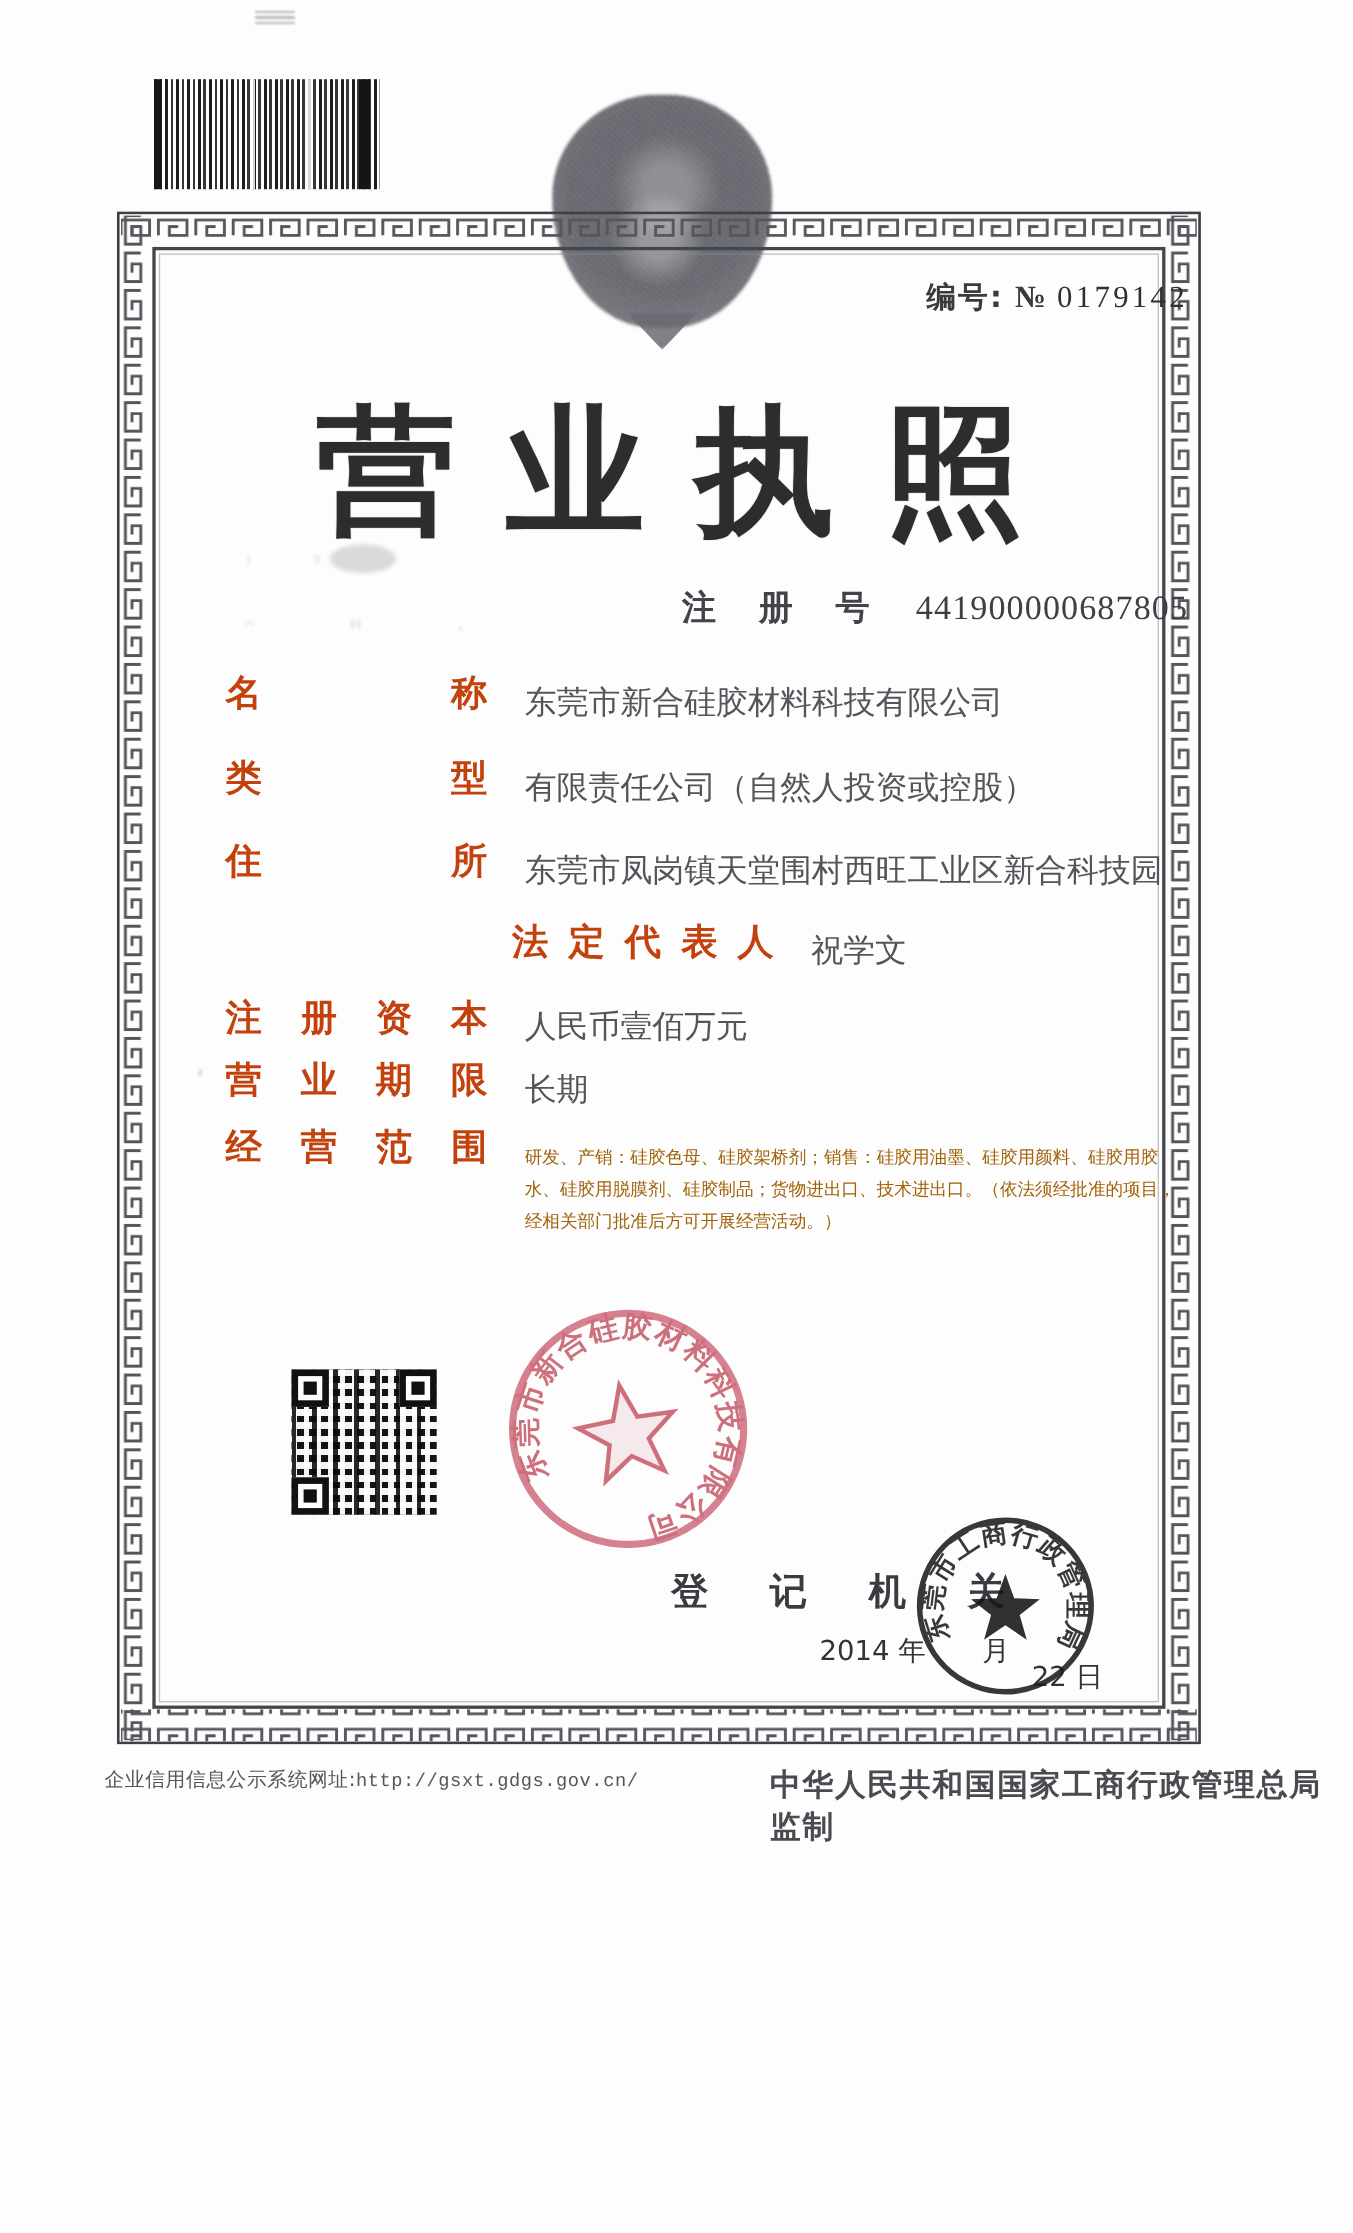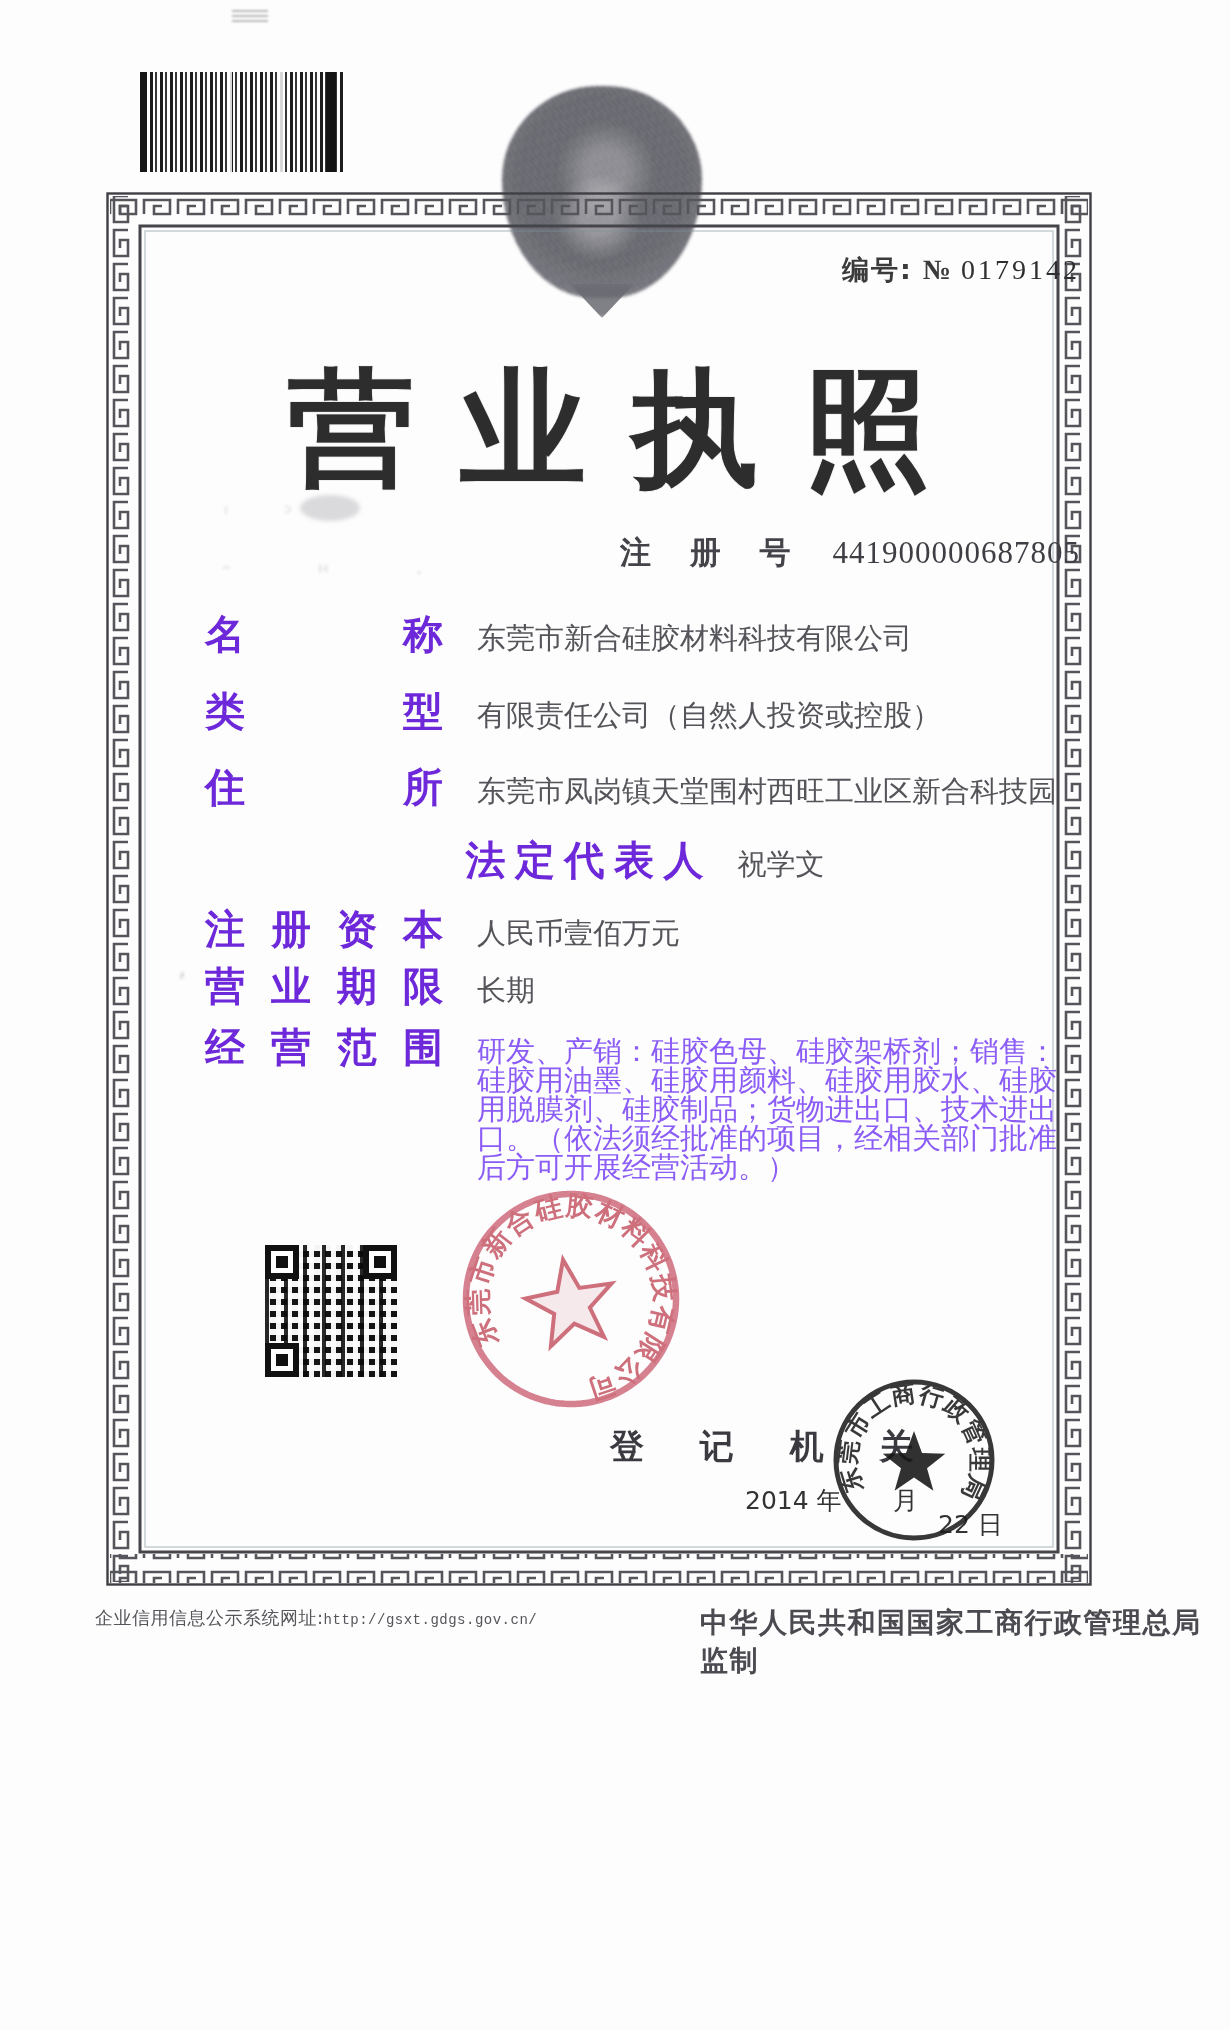--- a/index.html
+++ b/index.html
@@ -67,36 +67,36 @@
   
   .regno{left:620px;top:532px;display:flex;align-items:baseline;gap:28px;}
   .regno .lbl{font-size:31px;font-weight:600;letter-spacing:14px;color:#434349;}
   .regno .num{font-size:31px;font-family:"Liberation Serif",serif;letter-spacing:1px;color:#3e3e44;}
 
   
   .fields{left:205px;top:612px;width:880px;}
   .frow{display:flex;align-items:flex-start;margin-bottom:0;}
   .frow .flabel{
     width:238px;min-width:238px;
-    font-size:40px;font-weight:600;color:#6d28d9;
+    font-size:33px;font-weight:600;color:#c2410c;
     text-align:justify;text-align-last:justify;
     line-height:1.1;
   }
   .frow .fvalue{
     margin-left:34px;padding-top:8px;
     font-size:29px;color:#54545a;line-height:1.25;
   }
   .r1{margin-bottom:33px;}
   .r2{margin-bottom:31px;}
   .r3{margin-bottom:29px;}
   .r4{margin-bottom:25px;justify-content:center;}
   .r5{margin-bottom:13px;}
   .r6{margin-bottom:16px;}
   .r7{margin-bottom:16px;}
-  .frow .scope{font-size:29px;line-height:29px;width:598px;padding-top:12px;color:#8b5cf6;}
+  .frow .scope{font-size:16px;line-height:29px;width:598px;padding-top:12px;color:#a16207;}
   .v-small{font-size:28px;}
 
   
   .qr{
     left:265px;top:1245px;width:132px;height:132px;
     background-image:
       repeating-linear-gradient(90deg,rgba(10,10,10,.88) 0 4px,transparent 4px 19px),
       repeating-linear-gradient(90deg,rgba(255,255,255,.95) 0 5px,transparent 5px 11px),
       repeating-linear-gradient(0deg,#141414 0 6px,#f5f5f5 6px 12px);
   }
@@ -105,21 +105,21 @@
   .f-tl{left:0;top:0;}
   .f-tr{right:0;top:0;}
   .f-bl{left:0;bottom:0;}
 
   
   .registrar{left:610px;top:1424px;font-size:34px;font-weight:600;letter-spacing:22px;color:#3a3a40;white-space:nowrap;}
   .date-part{position:absolute;font-size:25px;color:#333;white-space:nowrap;}
 
   
   .footer-left{left:95px;top:1606px;font-size:18px;color:#55555b;letter-spacing:.5px;}
-  .footer-left .url{font-family:"Liberation Mono",monospace;font-size:14px;}
+  .footer-left .url{font-family:"Liberation Mono",monospace;font-size:17px;}
   .footer-right{left:700px;top:1604px;font-size:28px;font-weight:600;color:#4a4a50;letter-spacing:1.5px;}
 
   svg text{font-family:"DejaVu Sans",sans-serif;}
 </style>
 </head>
 <body>
 
 <div class="abs top-scribble"></div>
 <div class="smudge" style="left:300px;top:495px;width:60px;height:26px;"></div>
 <div class="ghost-mark" style="left:224px;top:500px;">ᵎ&nbsp;&nbsp;ᵓ</div>

